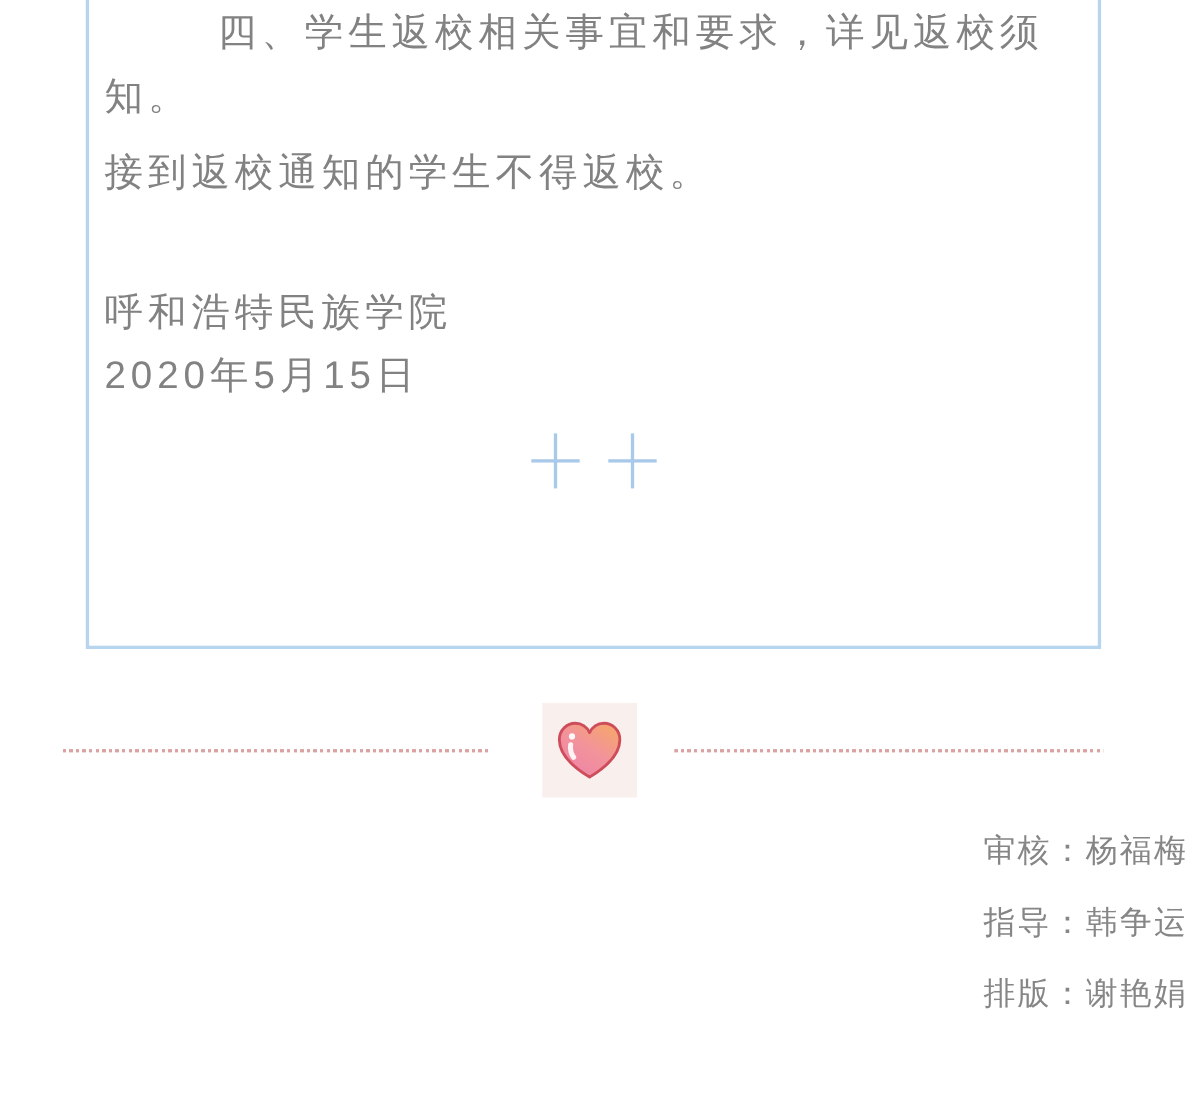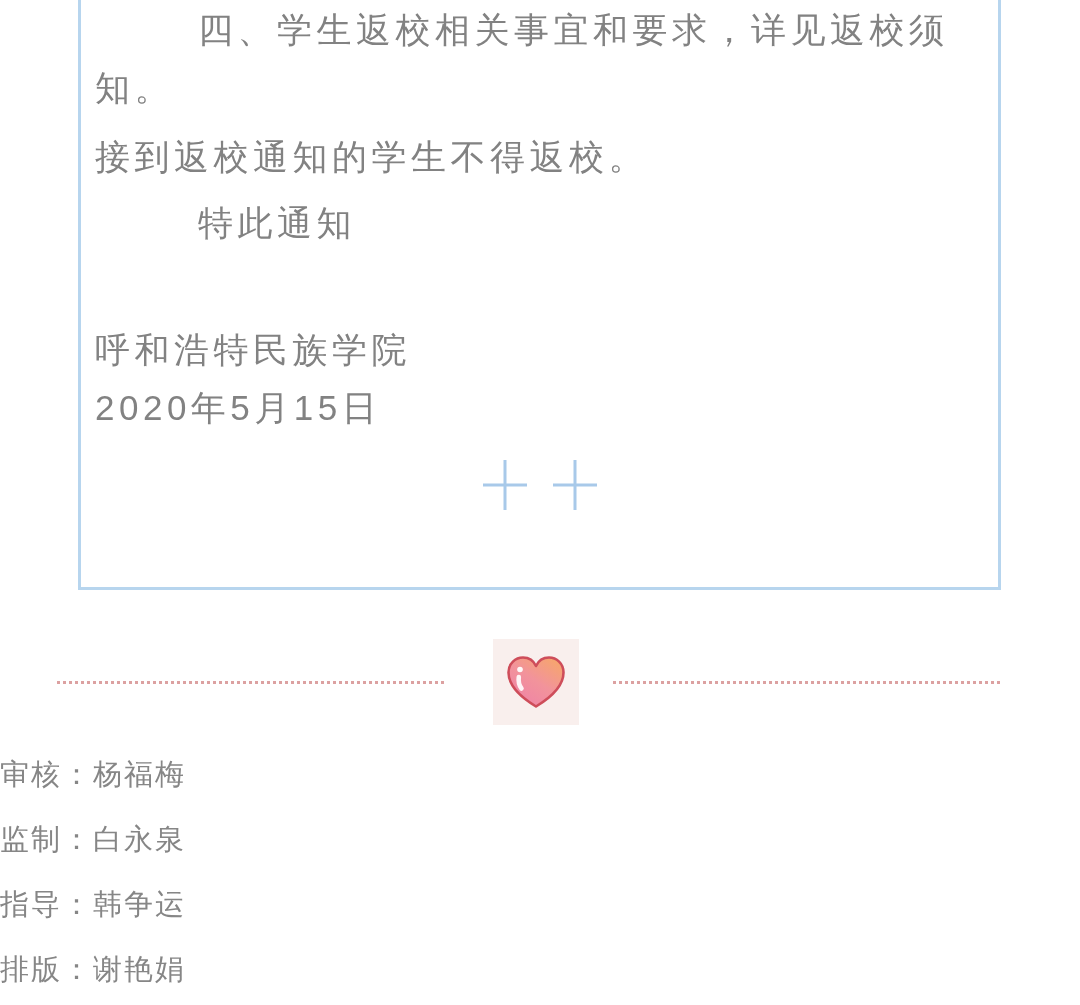--- a/index.html
+++ b/index.html
@@ -69,21 +69,21 @@
     margin: 0 34px 0 46px;
     background: #f9efed;
     display: flex; align-items: center; justify-content: center;
     flex: none;
   }
 
   
   .credits {
     position: absolute;
     left: 0; top: 742px; width: 1080px;
-    text-align: left;
+    text-align: right;
     color: #868686;
   }
   .credit-line {
     height: 65px; line-height: 65px;
     font-size: 29px;
     letter-spacing: 2px;
     white-space: nowrap;
   }
 </style>
 </head>
@@ -96,23 +96,20 @@
 
       <div class="para">
         <div class="t-line indent">四、学生返校相关事宜和要求，详见返校须</div>
         <div class="t-line">知。</div>
       </div>
 
       <div class="para para-gap">
         <div class="t-line">接到返校通知的学生不得返校。</div>
       </div>
 
-      <div class="para para-gap-sm">
-        <div class="t-line indent">特此通知</div>
-      </div>
 
       <div class="spacer"></div>
 
       <div class="t-line sign-line">呼和浩特民族学院</div>
       <div class="t-line sign-line">2020年5月15日</div>
 
       <div class="plus-row">
         <span class="plus"></span>
         <span class="plus"></span>
       </div>
@@ -134,18 +131,17 @@
         <path d="M31 52.5 C12 41 3.5 29.5 3.5 18.5 C3.5 9.5 10.5 3.5 18 3.5 C24 3.5 28.8 7.2 31 12 C33.2 7.2 38 3.5 44 3.5 C51.5 3.5 58.5 9.5 58.5 18.5 C58.5 29.5 50 41 31 52.5 Z" fill="url(#hg)" stroke="#ce4d5a" stroke-width="2.6" stroke-linejoin="round"></path>
         <circle cx="15" cy="15.5" r="2.8" fill="#ffffff" opacity="0.95"></circle>
         <path d="M13.8 23 C13.2 27.5 14.2 31.5 16.5 34.5" stroke="#ffffff" stroke-width="4.6" stroke-linecap="round" fill="none" opacity="0.9"></path>
       </svg>
     </div>
     <div class="dot-line"></div>
   </div>
 
   <div class="credits">
     <div class="credit-line"><span>审核</span><span>：</span><span>杨福梅</span></div>
-    <div class="credit-line"><span>监制</span><span>：</span><span>白永泉</span></div>
     <div class="credit-line"><span>指导</span><span>：</span><span>韩争运</span></div>
     <div class="credit-line"><span>排版</span><span>：</span><span>谢艳娟</span></div>
   </div>
 
 </div>
 
 </body></html>

